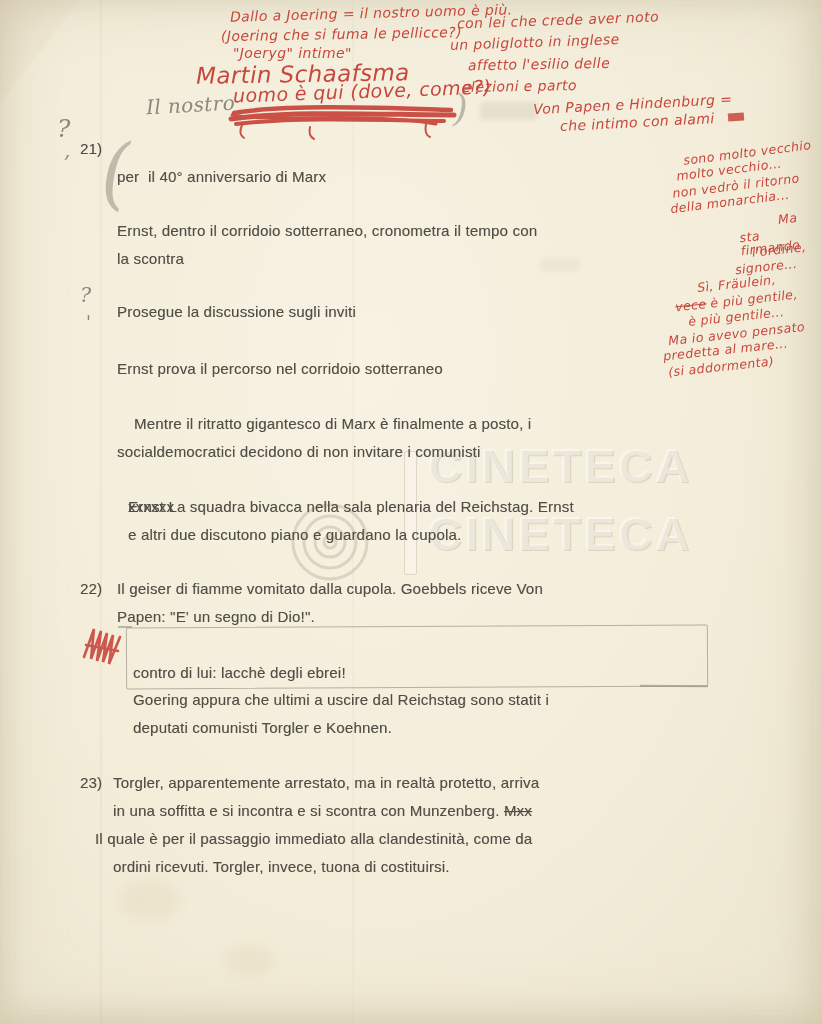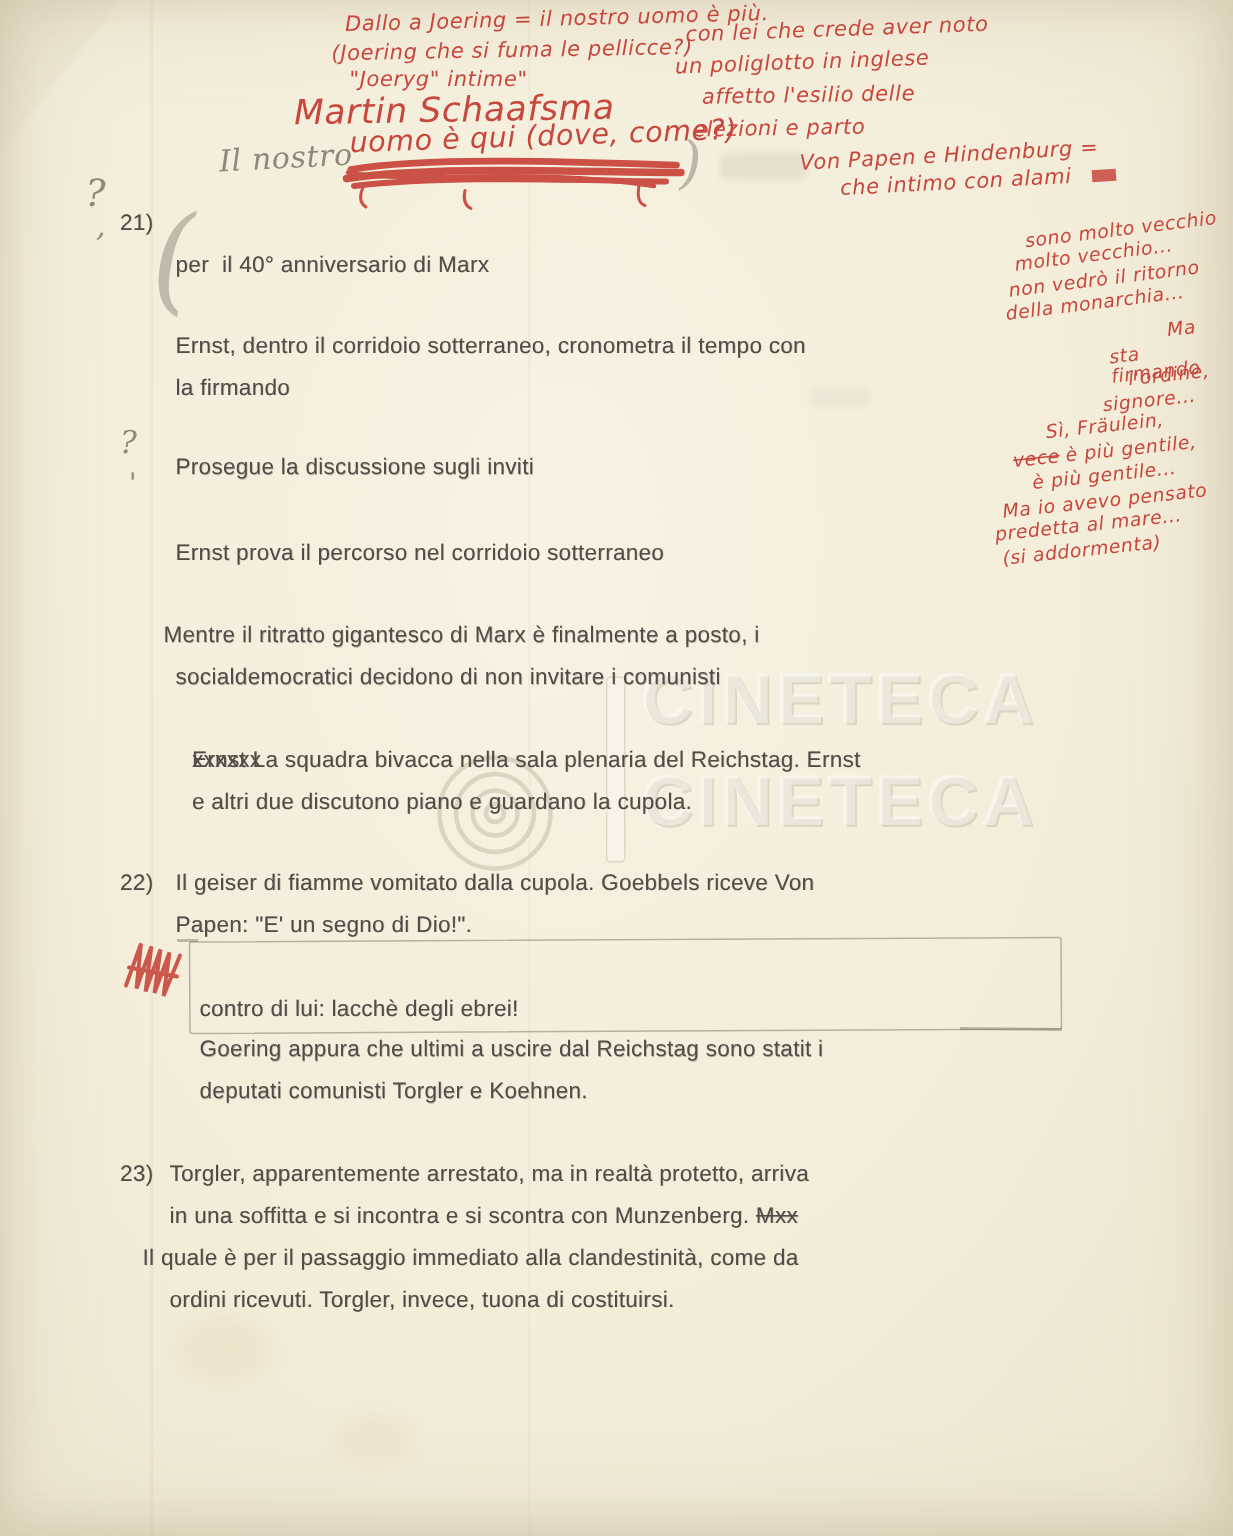--- a/index.html
+++ b/index.html
@@ -125,27 +125,27 @@
   <div class="pc" style="left:57px;top:114px;font-size:25px;">?</div>
   <div class="pc" style="left:64px;top:138px;font-size:20px;">,</div>
   <div class="pc" style="left:101px;top:130px;font-size:74px;font-weight:100;opacity:.5;transform:scaleY(1.05);">(</div>
   <div class="pc" style="left:80px;top:283px;font-size:21px;">?</div>
   <div class="pc" style="left:86px;top:312px;font-size:18px;">'</div>
 
   <div class="t" style="left:80px;top:140px;">21)</div>
   <div class="t" style="left:117px;top:168px;">per  il 40° anniversario di Marx</div>
 
   <div class="t" style="left:117px;top:222px;">Ernst, dentro il corridoio sotterraneo, cronometra il tempo con</div>
-  <div class="t" style="left:117px;top:250px;">la firmando</div>
+  <div class="t" style="left:117px;top:250px;">la scontra</div>
 
   <div class="t" style="left:117px;top:303px;">Prosegue la discussione sugli inviti</div>
 
   <div class="t" style="left:117px;top:360px;">Ernst prova il percorso nel corridoio sotterraneo</div>
 
-  <div class="t" style="left:109px;top:415px;z-index:3;">Mentre il ritratto gigantesco di Marx è finalmente a posto, i</div>
+  <div class="t" style="left:134px;top:415px;z-index:3;">Mentre il ritratto gigantesco di Marx è finalmente a posto, i</div>
   <div class="t" style="left:117px;top:443px;z-index:3;">socialdemocratici decidono di non invitare i comunisti</div>
 
   <div class="t" style="left:128px;top:498px;z-index:3;"><span class="ovs"><span>Ernst</span><span class="ovx">xxxxxx</span></span><span> La squadra bivacca nella sala plenaria del Reichstag. Ernst</span></div>
   <div class="t" style="left:128px;top:526px;z-index:3;">e altri due discutono piano e guardano la cupola.</div>
 
   <div class="t" style="left:80px;top:580px;">22)</div>
   <div class="t" style="left:117px;top:580px;z-index:3;">Il geiser di fiamme vomitato dalla cupola. Goebbels riceve Von</div>
   <div class="t" style="left:117px;top:608px;">Papen: "E' un segno di Dio!".</div>
   <div class="t" style="left:133px;top:664px;">contro di lui: lacchè degli ebrei!</div>
   <div class="t" style="left:133px;top:691px;">Goering appura che ultimi a uscire dal Reichstag sono statit i</div>

